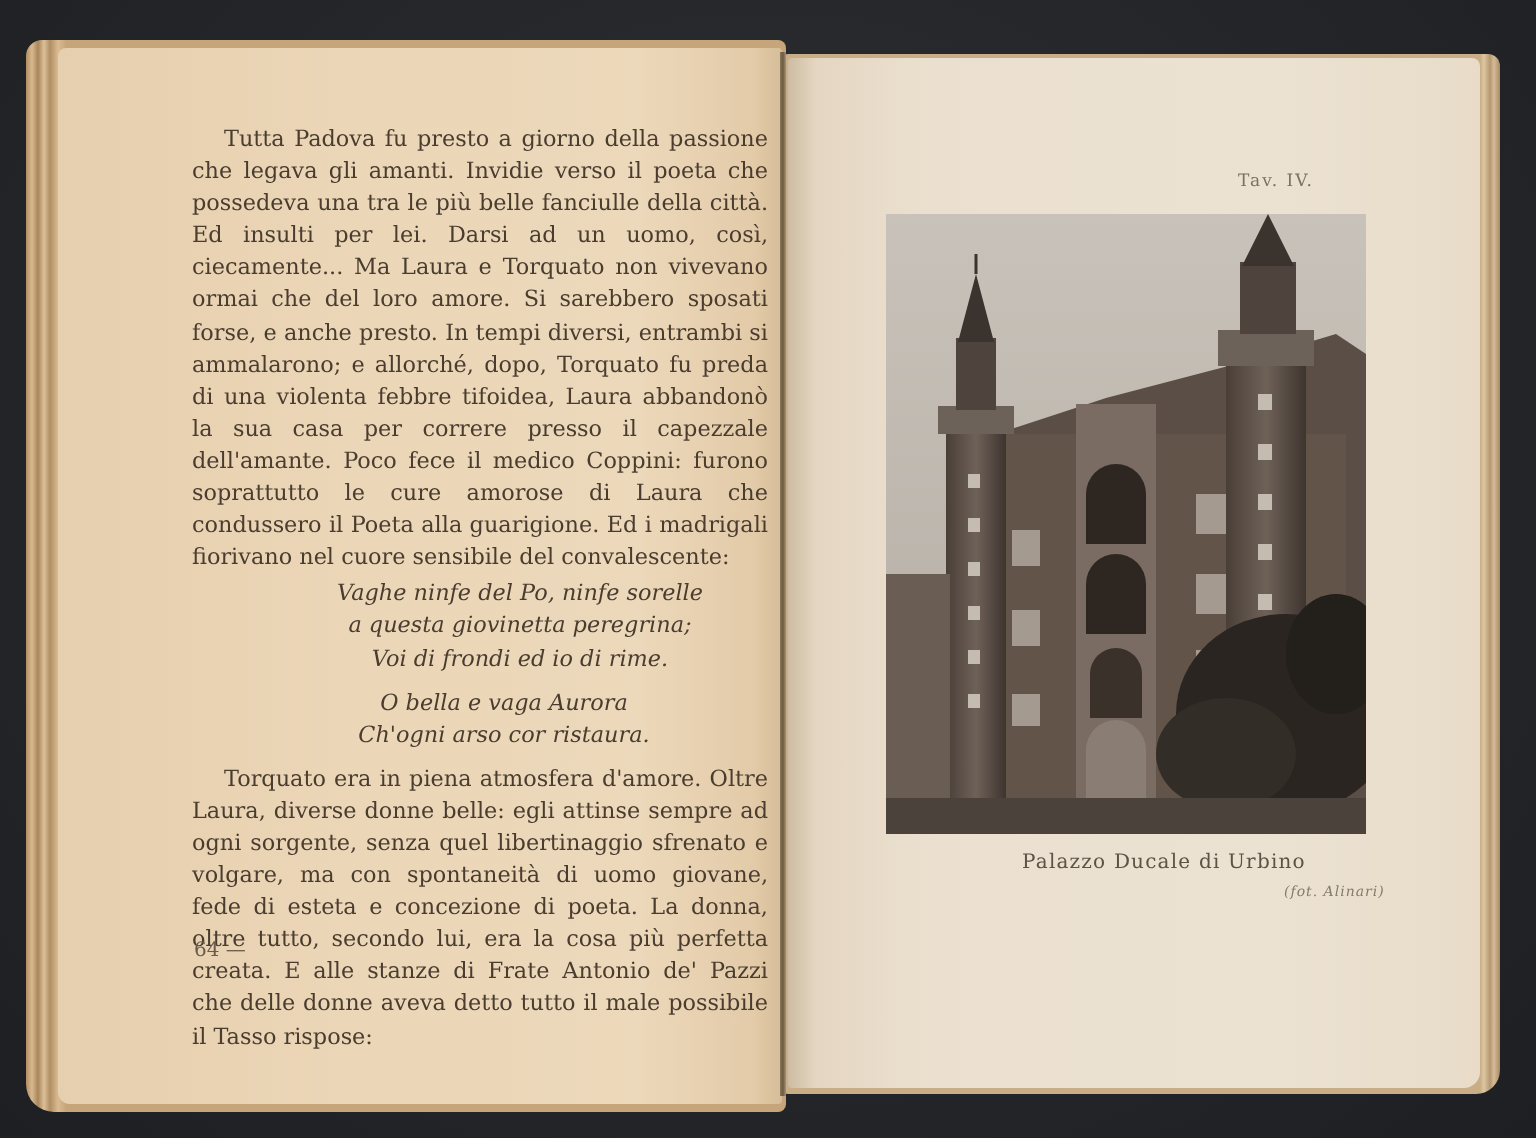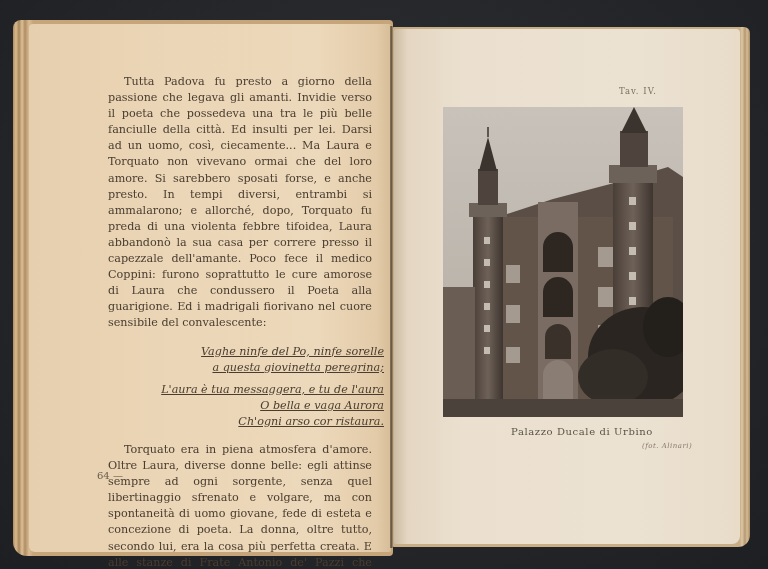--- a/index.html
+++ b/index.html
@@ -9,23 +9,23 @@
   .left-edges{position:absolute;left:13px;top:20px;width:380px;height:536px;border-radius:8px 4px 4px 14px;
     background:linear-gradient(90deg,#b08e62 0px,#d8b98f 3px,#a9865a 6px,#dcc099 9px,#b18e63 12px,#d9bb92 16px,#c7a57a 20px);}
   .left-page{position:absolute;left:29px;top:24px;width:362px;height:528px;border-radius:4px 2px 2px 6px;
     background:linear-gradient(90deg,#e6cfae 0%,#ebd6b7 40%,#ecd8ba 80%,#e3cba9 96%,#d6bd98 100%);}
   .right-edges{position:absolute;left:392px;top:27px;width:358px;height:520px;border-radius:2px 6px 12px 2px;
     background:linear-gradient(270deg,#a88a62 0px,#d4bc98 3px,#b59770 5px,#ddc7a4 8px,#c8ad86 10px);}
   .right-page{position:absolute;left:394px;top:29px;width:346px;height:515px;border-radius:2px 4px 8px 2px;
     background:linear-gradient(90deg,#cdbca3 0%,#e4d6c2 4%,#ebe0cf 20%,#ece2d2 70%,#e8dcc9 100%);}
   .gutter{position:absolute;left:390px;top:26px;width:3px;height:522px;background:linear-gradient(90deg,#8b7658,#6b5a44,#a99378);}
   .text-block{position:absolute;left:96px;top:62px;width:288px;color:#4a3d30;font-size:11.2px;line-height:16.1px;text-align:justify;}
-  .text-block p{margin:12px;}
+  .text-block p{margin:0;}
   .indent{text-indent:16px;}
-  .verse{margin:2px 0 6px 40px;font-style:italic;text-align:right;text-decoration:underline;}
+  .verse{margin:2px 0 6px 40px;font-style:italic;text-align:center;}
   .verse.v2{margin-left:16px;}
   .page-num{position:absolute;left:97px;top:470px;font-size:10px;color:#6a5c4c;}
   .tav{position:absolute;left:619px;top:86px;font-size:8.5px;color:#7b7060;letter-spacing:1px;}
   .photo{position:absolute;left:443px;top:107px;width:240px;height:310px;overflow:hidden;background:#b8b1a8;}
   .caption{position:absolute;left:511px;top:426px;font-size:10px;color:#5c5246;letter-spacing:.6px;}
   .credit{position:absolute;left:642px;top:442px;font-size:7px;font-style:italic;color:#857a6c;letter-spacing:.5px;}
 </style>
 </head>
 <body>
 
@@ -35,23 +35,23 @@
 <div class="left-page"></div>
 <div class="right-edges"></div>
 <div class="right-page"></div>
 <div class="gutter"></div>
 
 <div class="text-block">
   <p class="indent">Tutta Padova fu presto a giorno della passione che legava gli amanti. Invidie verso il poeta che possedeva una tra le più belle fanciulle della città. Ed insulti per lei. Darsi ad un uomo, così, ciecamente... Ma Laura e Torquato non vivevano ormai che del loro amore. Si sarebbero sposati forse, e anche presto. In tempi diversi, entrambi si ammalarono; e allorché, dopo, Torquato fu preda di una violenta febbre tifoidea, Laura abbandonò la sua casa per correre presso il capezzale dell'amante. Poco fece il medico Coppini: furono soprattutto le cure amorose di Laura che condussero il Poeta alla guarigione. Ed i madrigali fiorivano nel cuore sensibile del convalescente:</p>
   <div class="verse">
     <div>Vaghe ninfe del Po, ninfe sorelle</div>
     <div>a questa giovinetta peregrina;</div>
+    <div>Voi di frondi ed io di rime.</div>
   </div>
   <div class="verse v2" style="margin-left:24px">
-    <div>L'aura è tua messaggera, e tu de l'aura</div>
     <div>O bella e vaga Aurora</div>
     <div>Ch'ogni arso cor ristaura.</div>
   </div>
   <p class="indent">Torquato era in piena atmosfera d'amore. Oltre Laura, diverse donne belle: egli attinse sempre ad ogni sorgente, senza quel libertinaggio sfrenato e volgare, ma con spontaneità di uomo giovane, fede di esteta e concezione di poeta. La donna, oltre tutto, secondo lui, era la cosa più perfetta creata. E alle stanze di Frate Antonio de' Pazzi che delle donne aveva detto tutto il male possibile il Tasso rispose:</p>
 </div>
 
 <div class="page-num">64 —</div>
 
 <div class="tav">Tav. IV.</div>
 

